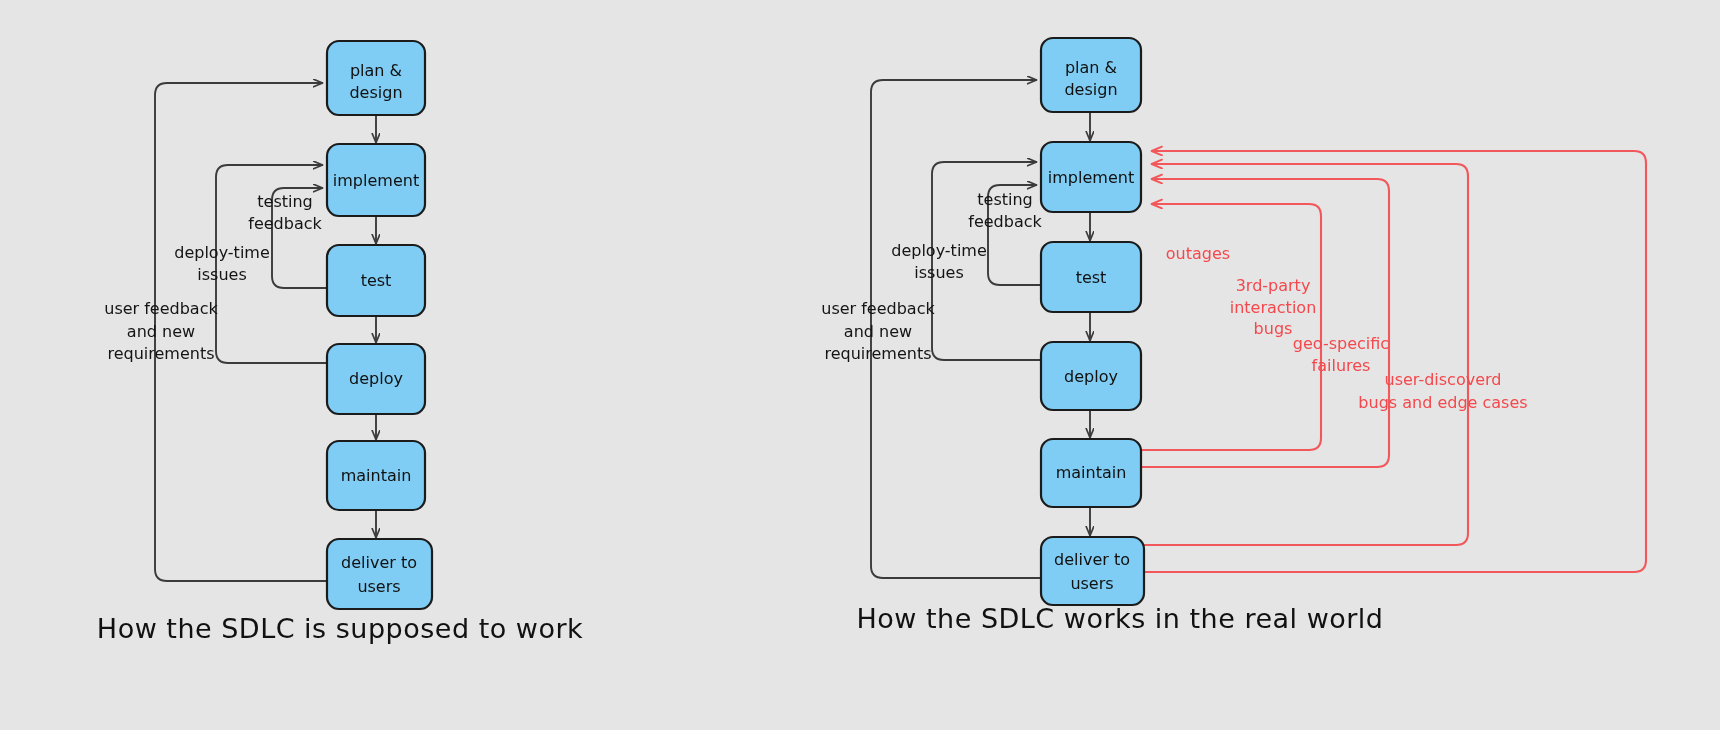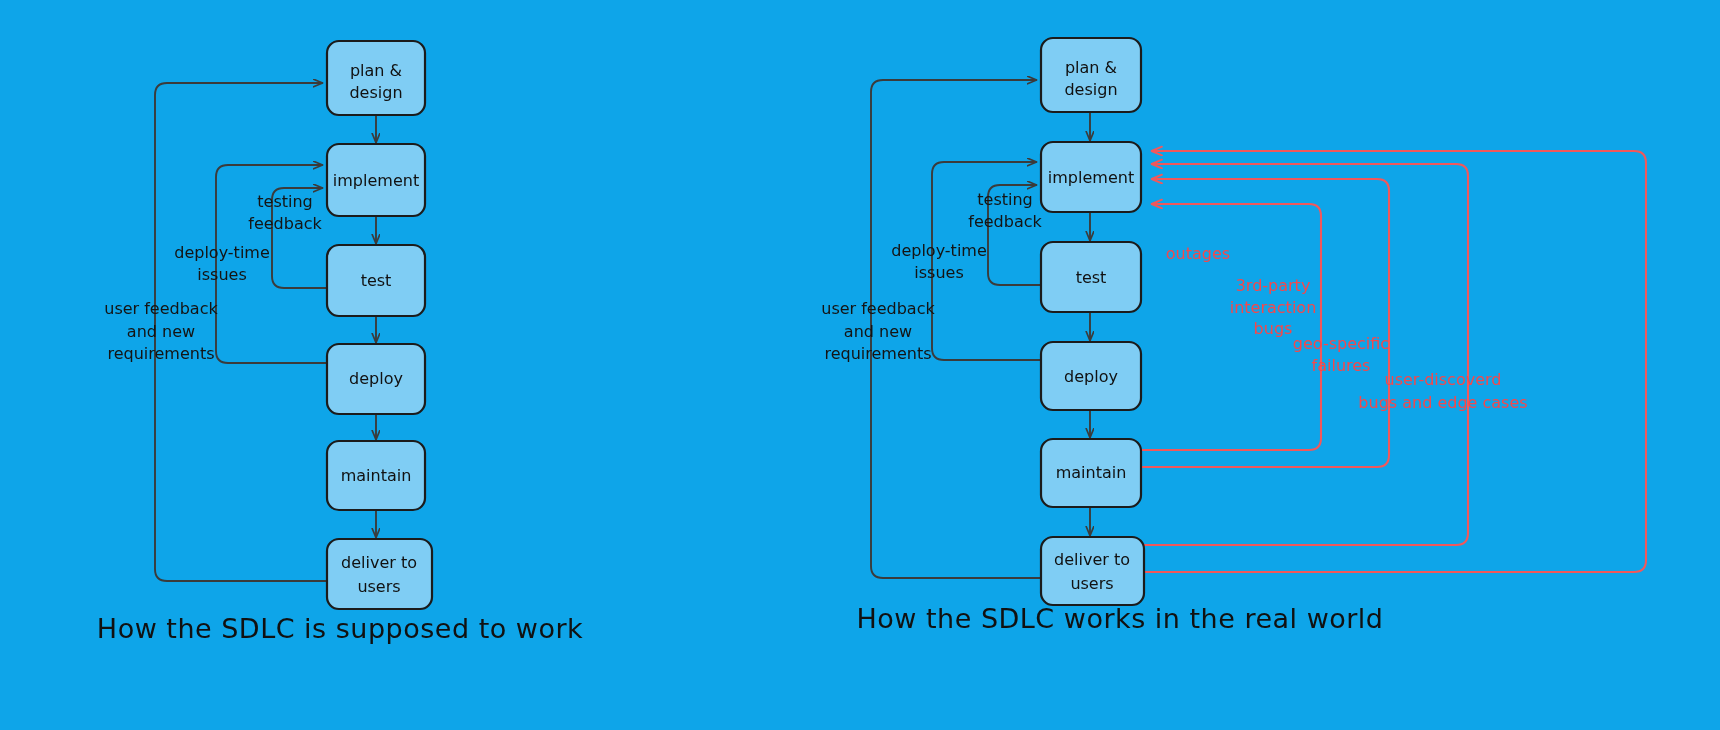--- a/index.html
+++ b/index.html
@@ -10,21 +10,21 @@
   body {
     width: 1720px;
     height: 730px;
     font-family: "DejaVu Sans", sans-serif;
     overflow: hidden;
   }
   #stage {
     position: relative;
     width: 1720px;
     height: 730px;
-    background: #0ea5e9;
+    background: #e5e5e5;
   }
   svg.diagram {
     position: absolute;
     top: 0;
     left: 0;
     width: 1720px;
     height: 730px;
   }
   .node-rect {
     fill: #7fcdf4;

